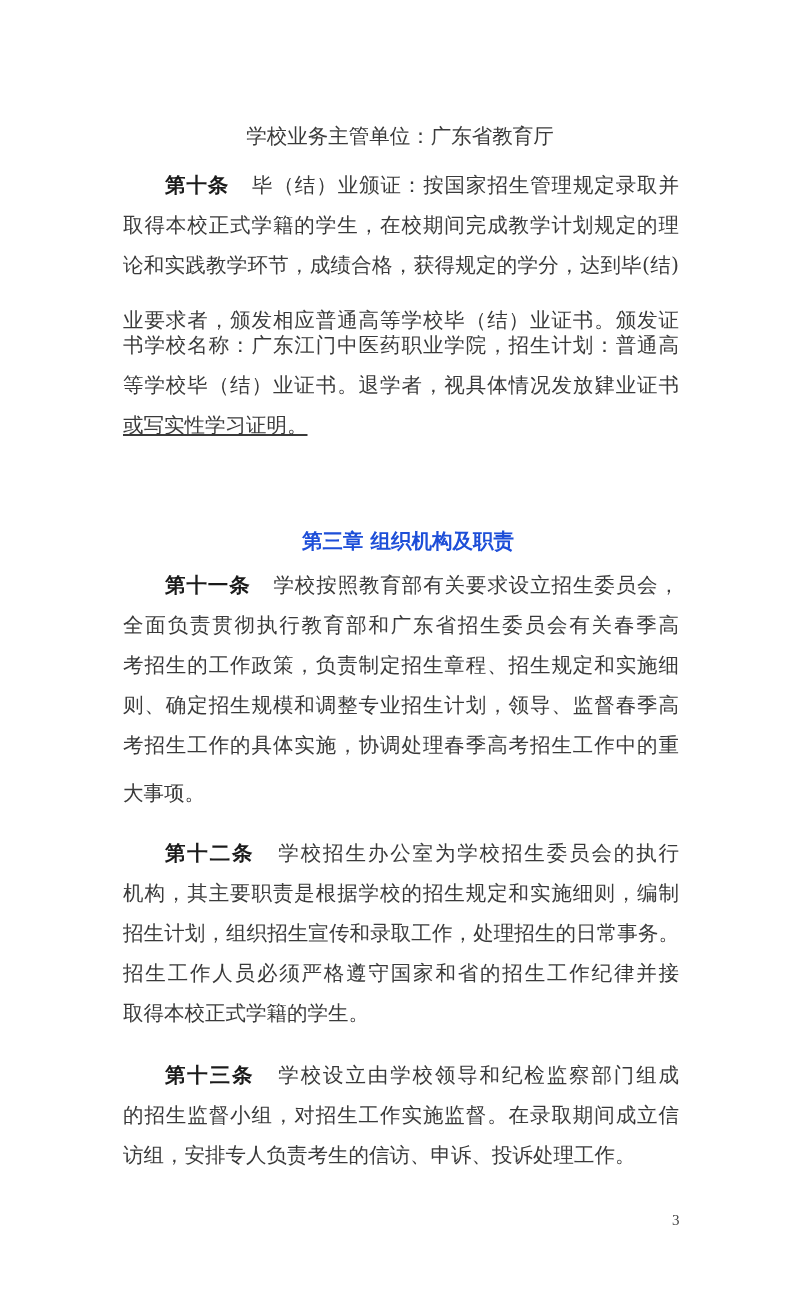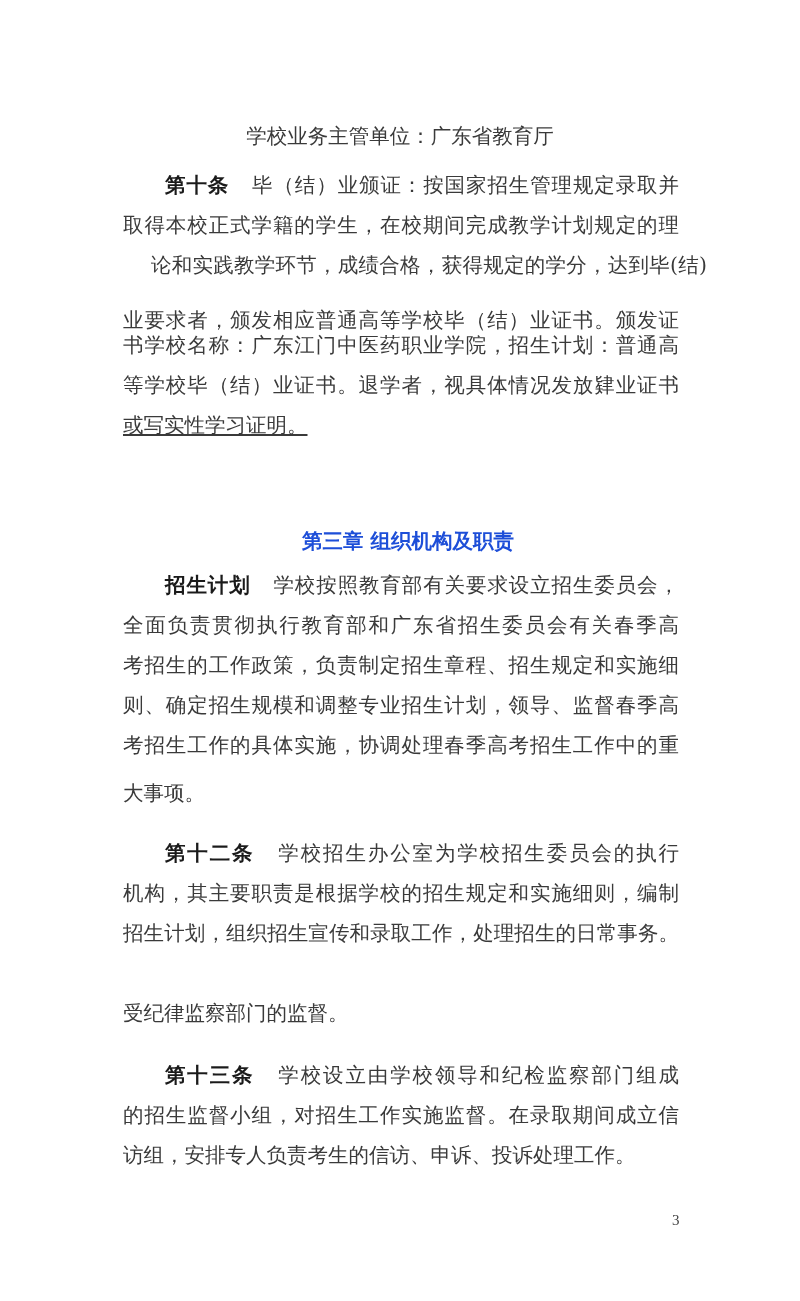--- a/index.html
+++ b/index.html
@@ -34,43 +34,44 @@
 <body>
 
 <div class="page">
 
   <div class="line center" style="top:123px;">学校业务主管单位：广东省教育厅</div>
 
   <div class="line indent" style="top:172px;">
     <span class="article-label">第十条</span><span class="gap"></span><span>毕（结）业颁证：按国家招生管理规定录取并</span>
   </div>
   <div class="line" style="top:212px;">取得本校正式学籍的学生，在校期间完成教学计划规定的理</div>
-  <div class="line" style="top:252px;margin-left:28px;">论和实践教学环节，成绩合格，获得规定的学分，达到毕(结)</div>
+  <div class="line" style="top:252px;">论和实践教学环节，成绩合格，获得规定的学分，达到毕(结)</div>
   <div class="line" style="top:307px;">业要求者，颁发相应普通高等学校毕（结）业证书。颁发证</div>
   <div class="line" style="top:332px;">书学校名称：广东江门中医药职业学院，招生计划：普通高</div>
   <div class="line" style="top:372px;">等学校毕（结）业证书。退学者，视具体情况发放肄业证书</div>
   <div class="line last" style="top:412px;text-decoration:underline;">或写实性学习证明。</div>
 
   <div class="chapter" style="top:528px;">第三章 组织机构及职责</div>
 
   <div class="line indent" style="top:572px;">
-    <span class="article-label">招生计划</span><span class="gap"></span><span>学校按照教育部有关要求设立招生委员会，</span>
+    <span class="article-label">第十一条</span><span class="gap"></span><span>学校按照教育部有关要求设立招生委员会，</span>
   </div>
   <div class="line" style="top:612px;">全面负责贯彻执行教育部和广东省招生委员会有关春季高</div>
   <div class="line" style="top:652px;">考招生的工作政策，负责制定招生章程、招生规定和实施细</div>
   <div class="line" style="top:692px;">则、确定招生规模和调整专业招生计划，领导、监督春季高</div>
   <div class="line" style="top:732px;">考招生工作的具体实施，协调处理春季高考招生工作中的重</div>
   <div class="line last" style="top:772px;margin-top:8px;">大事项。</div>
 
   <div class="line indent" style="top:840px;">
     <span class="article-label">第十二条</span><span class="gap"></span><span>学校招生办公室为学校招生委员会的执行</span>
   </div>
   <div class="line" style="top:880px;">机构，其主要职责是根据学校的招生规定和实施细则，编制</div>
   <div class="line" style="top:920px;">招生计划，组织招生宣传和录取工作，处理招生的日常事务。</div>
-  <div class="line last" style="top:1000px;">受纪律监察部门的监督。</div>
+  <div class="line" style="top:960px;">招生工作人员必须严格遵守国家和省的招生工作纪律并接</div>
+  <div class="line last" style="top:1000px;">取得本校正式学籍的学生。</div>
 
   <div class="line indent" style="top:1062px;">
     <span class="article-label">第十三条</span><span class="gap"></span><span>学校设立由学校领导和纪检监察部门组成</span>
   </div>
   <div class="line" style="top:1102px;">的招生监督小组，对招生工作实施监督。在录取期间成立信</div>
   <div class="line last" style="top:1142px;">访组，安排专人负责考生的信访、申诉、投诉处理工作。</div>
 
   <div class="page-number">3</div>
 </div>
 

